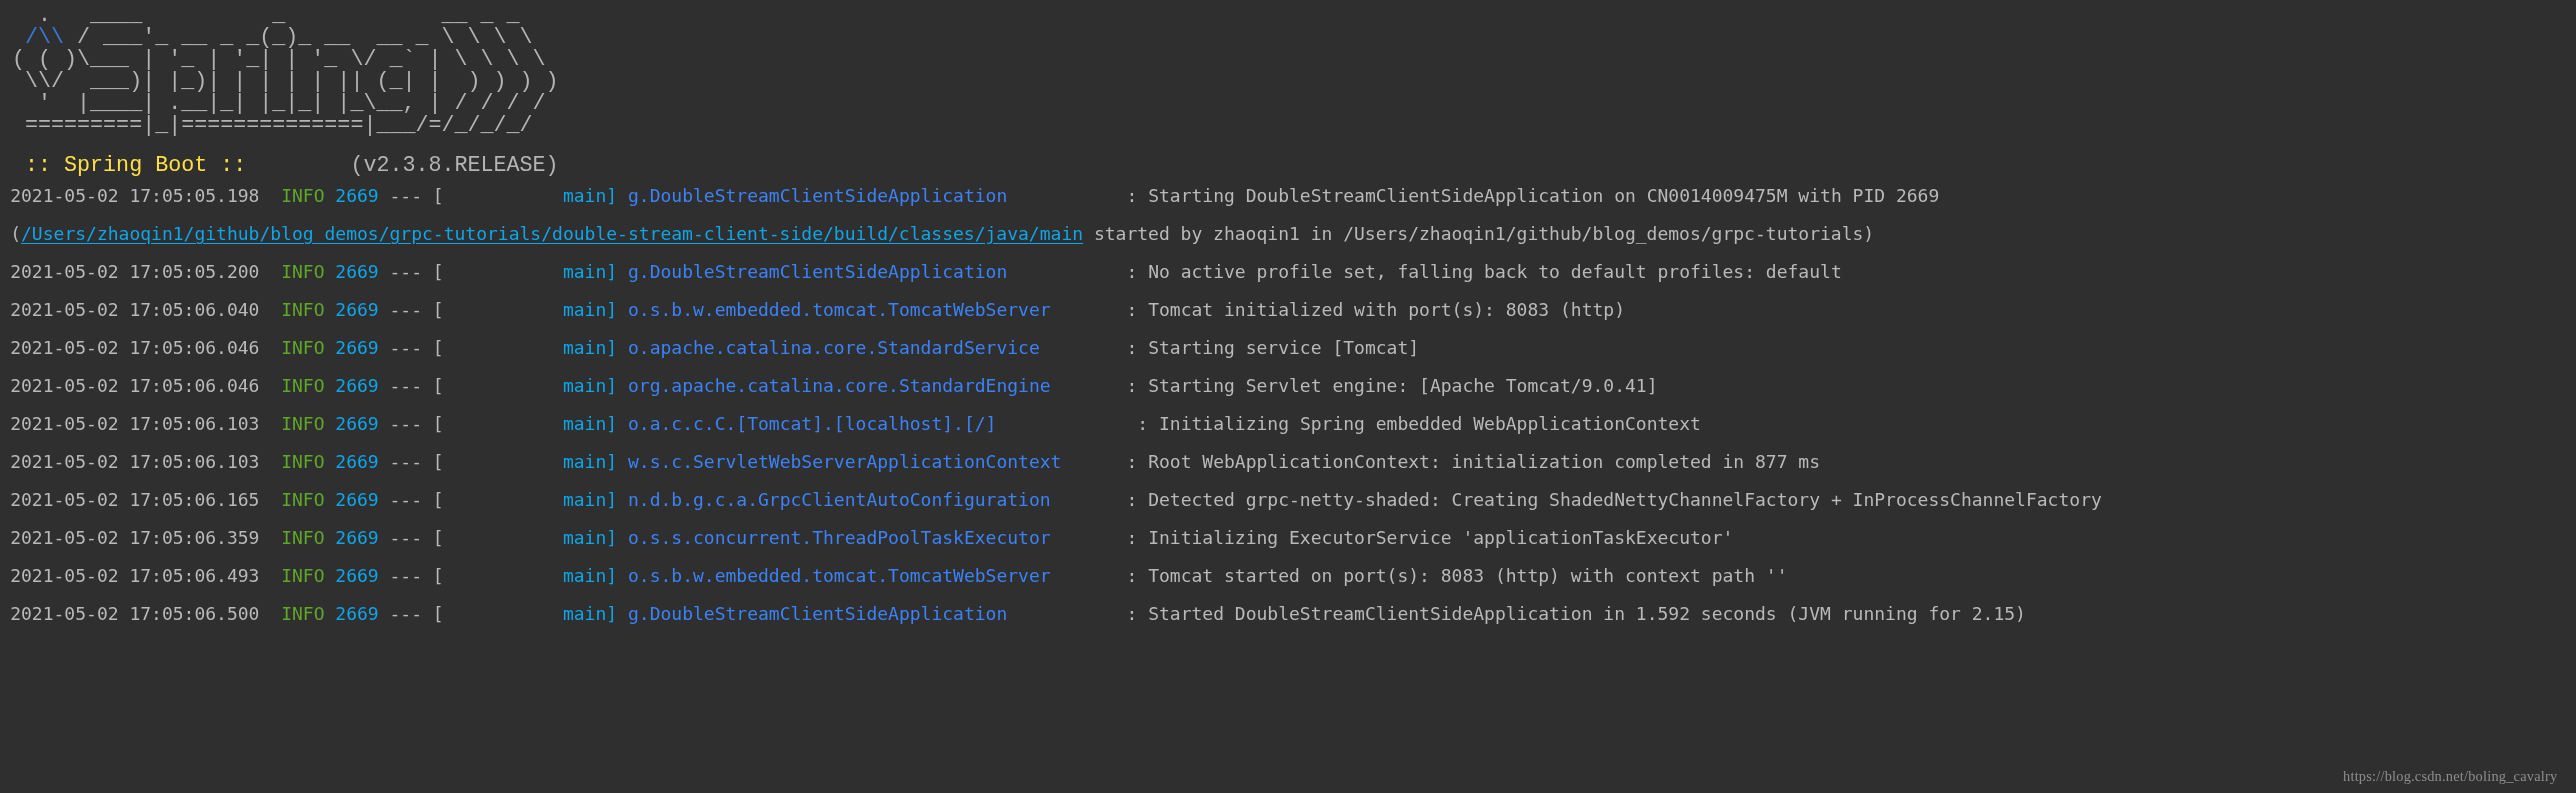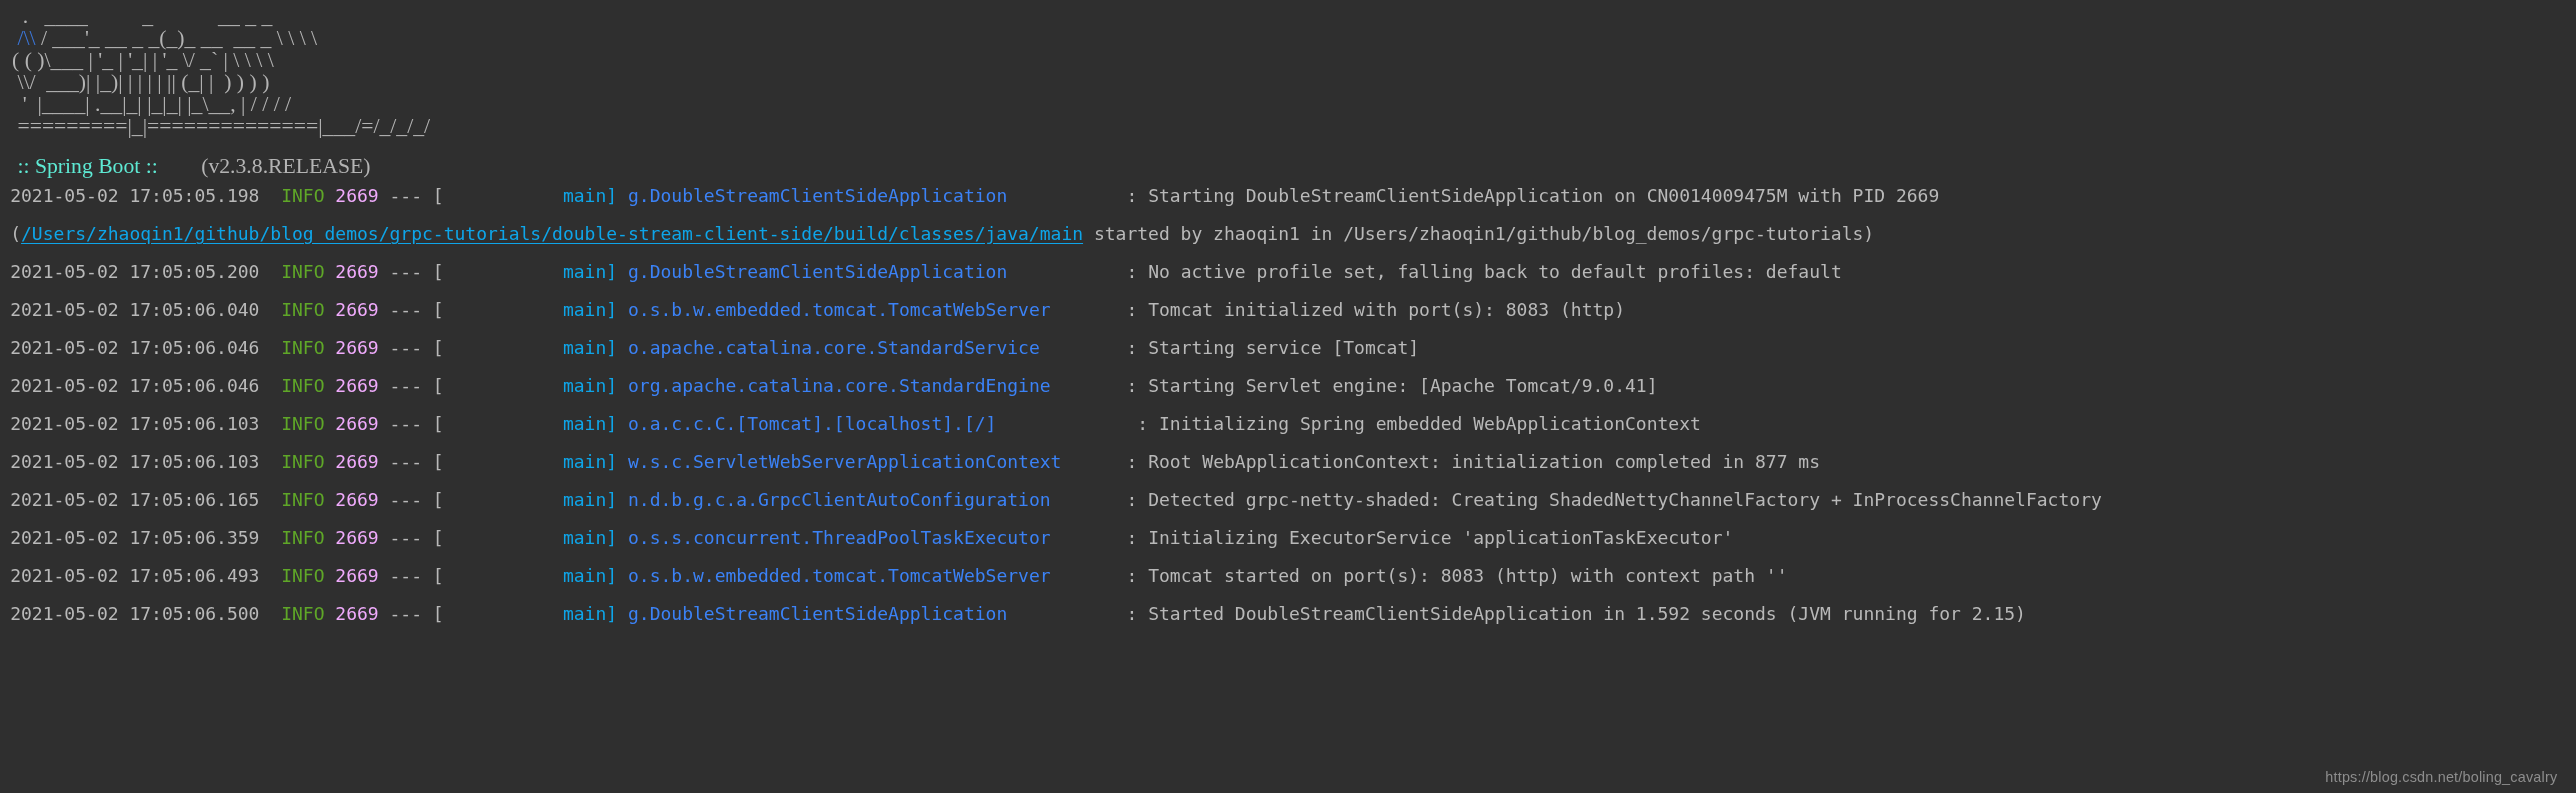--- a/index.html
+++ b/index.html
@@ -20,67 +20,67 @@
     height: 793px;
     background: #2f2f2f;
     box-sizing: border-box;
     padding: 5.1px 0 0 0;
   }
 
   
   .banner {
     margin: 0;
     padding: 0 3px 0 12px;
-    font-family: Liberation Serif, serif;
+    font-family: Liberation Mono, monospace;
     font-size: 21.7px;
     line-height: 22px;
     letter-spacing: 0px;
     color: #b4b4b4;
     white-space: pre;
     font-weight: 400;
   }
   .banner-line { display: block; height: 22px; }
   .banner .leaf { color: #3b76d8; }
-  .banner .sb-name { color: #5eead4; }
+  .banner .sb-name { color: #fde047; }
   .banner .sb-ver  { color: #b4b4b4; }
   .banner-spacer { display:block; height: 18px; }
 
   
   .log {
     padding: 0 0 0 10.2px;
     font-family: "DejaVu Sans Mono", "Liberation Mono", monospace;
     font-size: 18px;
     line-height: 38px;
     white-space: pre;
     color: #b9b9b9;
   }
   .logline {
     display: block;
     height: 38px;
     white-space: pre;
   }
   .ts     { color: #b9b9b9; text-align: center; }
   .level  { color: #5fa728; }
-  .pid    { color: #f0abfc; }
+  .pid    { color: #0ea5e9; }
   .dash   { color: #b9b9b9; }
   .thread { color: #0ea5e9; }
   .logger { color: #3b82f6; }
   .msg    { color: #b9b9b9; }
   .link {
     color: #0ea5e9;
     text-decoration: underline;
     text-underline-offset: 3.4px;
   }
 
   
   .watermark {
     position: absolute;
     right: 18.7px;
     bottom: 8.5px;
-    font-family: Liberation Sans, sans-serif;
+    font-family: Liberation Serif, serif;
     font-size: 14.4px;
     color: #8d8d8d;
     letter-spacing: 0.2px;
     white-space: nowrap;
   }
 </style>
 </head>
 <body>
 
 <div id="console">

